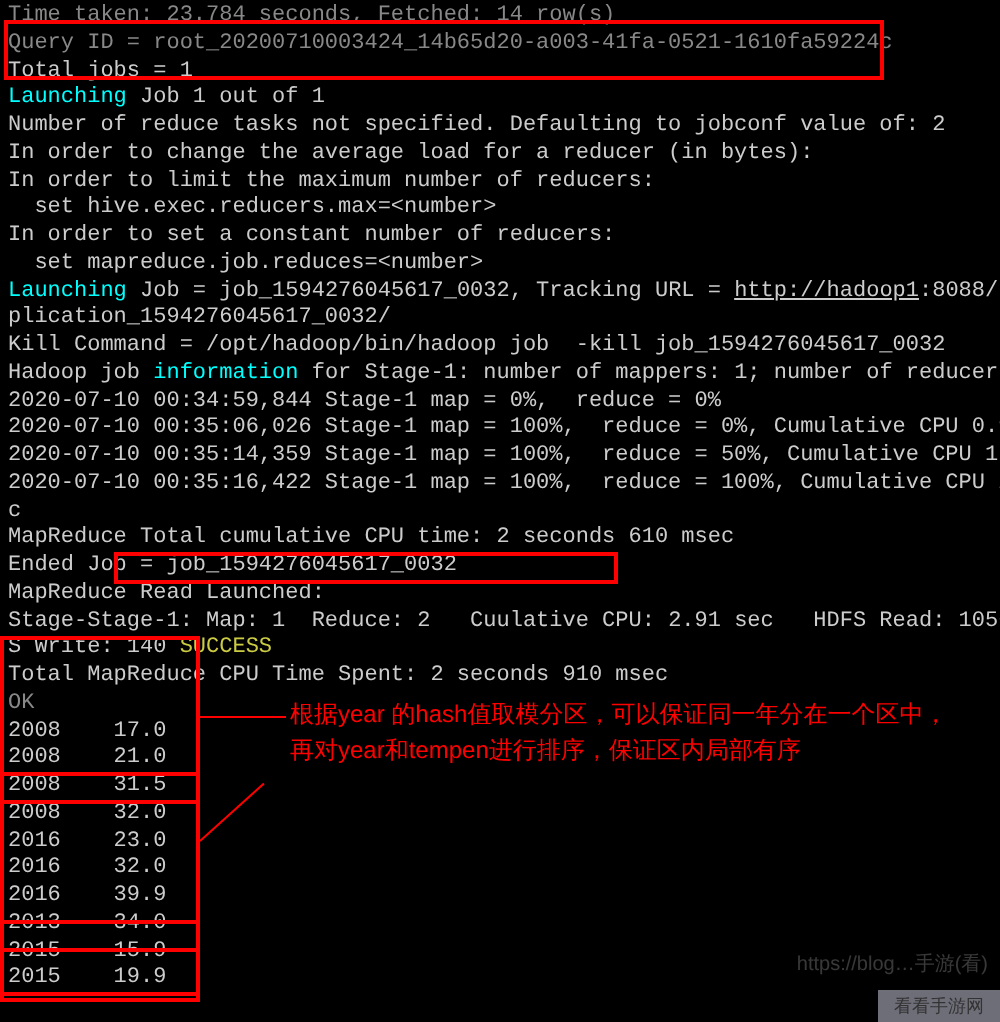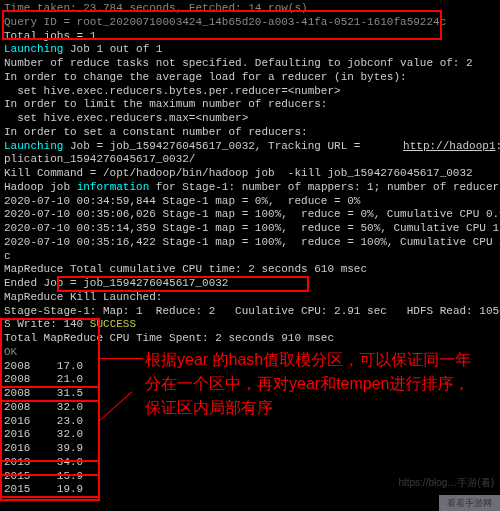--- a/index.html
+++ b/index.html
@@ -12,42 +12,42 @@
     width: 500px;
     height: 511px;
     overflow: hidden;
     position: relative;
     padding: 2px 4px;
   }
   .line { white-space: pre; }
   .dim { color: #888; }
   .cyan { color: #0ff; }
   .yellow { color: #cccc44; }
-  a.url { color: #ccc; text-decoration: underline; margin-left: 36px; }
+  a.url { color: #ccc; text-decoration: underline; }
 
   
   .redbox {
     position: absolute;
     border: 2px solid #f00;
     pointer-events: none;
     z-index: 5;
   }
   .r1 { top: 10px; left: 2px; width: 440px; height: 30px; }
   .r2 { top: 276px; left: 57px; width: 252px; height: 16px; }
   .r3 { top: 318px; left: 0px; width: 100px; height: 180px; }
   .r4 { top: 318px; left: 0px; width: 100px; height: 70px; }
   .r5 { top: 400px; left: 0px; width: 100px; height: 62px; }
   .r6 { top: 474px; left: 0px; width: 100px; height: 27px; }
 
   
   .annot {
     position: absolute;
     color: #f00;
     font-family: sans-serif;
-    font-size: 16px;
+    font-size: 12px;
     line-height: 1.5;
     z-index: 6;
     pointer-events: none;
   }
   .a1 { top: 348px; left: 145px; width: 330px; }
 
   .annot-line {
     position: absolute;
     border-top: 1px solid #f00;
     z-index: 5;
@@ -85,36 +85,36 @@
 </head>
 <body>
 
 <div>
   <div class="line dim">Time taken: 23.784 seconds, Fetched: 14 row(s)</div>
   <div class="line dim">Query ID = root_20200710003424_14b65d20-a003-41fa-0521-1610fa59224c</div>
   <div class="line">Total jobs = 1</div>
   <div class="line"><span class="cyan">Launching</span><span> Job 1 out of 1</span></div>
   <div class="line">Number of reduce tasks not specified. Defaulting to jobconf value of: 2</div>
   <div class="line">In order to change the average load for a reducer (in bytes):</div>
-  <div class="line">  set hive.exec.reducers.bytes.per.reducer=&lt;number&gt;</div>
   <div class="line">In order to limit the maximum number of reducers:</div>
   <div class="line">  set hive.exec.reducers.max=&lt;number&gt;</div>
   <div class="line">In order to set a constant number of reducers:</div>
+  <div class="line">  set mapreduce.job.reduces=&lt;number&gt;</div>
   <div class="line"><span class="cyan">Launching</span><span> Job = job_1594276045617_0032, Tracking URL = </span><a class="url">http://hadoop1</a><span>:8088/proxy/ap</span></div>
   <div class="line">plication_1594276045617_0032/</div>
   <div class="line">Kill Command = /opt/hadoop/bin/hadoop job  -kill job_1594276045617_0032</div>
   <div class="line"><span>Hadoop job </span><span class="cyan">information</span><span> for Stage-1: number of mappers: 1; number of reducers: 2</span></div>
   <div class="line">2020-07-10 00:34:59,844 Stage-1 map = 0%,  reduce = 0%</div>
   <div class="line">2020-07-10 00:35:06,026 Stage-1 map = 100%,  reduce = 0%, Cumulative CPU 0.96 sec</div>
   <div class="line">2020-07-10 00:35:14,359 Stage-1 map = 100%,  reduce = 50%, Cumulative CPU 1.93 sec</div>
   <div class="line">2020-07-10 00:35:16,422 Stage-1 map = 100%,  reduce = 100%, Cumulative CPU 2.91 se</div>
   <div class="line">c</div>
   <div class="line">MapReduce Total cumulative CPU time: 2 seconds 610 msec</div>
   <div class="line">Ended Job = job_1594276045617_0032</div>
-  <div class="line">MapReduce Kill Launched:</div>
+  <div class="line">MapReduce Read Launched:</div>
   <div class="line"><span>Stage-Stage-1: Map: 1  Reduce: 2   Cu</span><span>ulative CPU: 2.91 sec   HDFS Read: 10568 HDF</span></div>
   <div class="line"><span>S Write: 140 </span><span class="yellow">SUCCESS</span></div>
   <div class="line">Total MapReduce CPU Time Spent: 2 seconds 910 msec</div>
   <div class="line dim">OK</div>
 
   <div id="rows-container">
       <div class="line">2008    17.0</div>
       <div class="line">2008    21.0</div>
       <div class="line">2008    31.5</div>
       <div class="line">2008    32.0</div>

